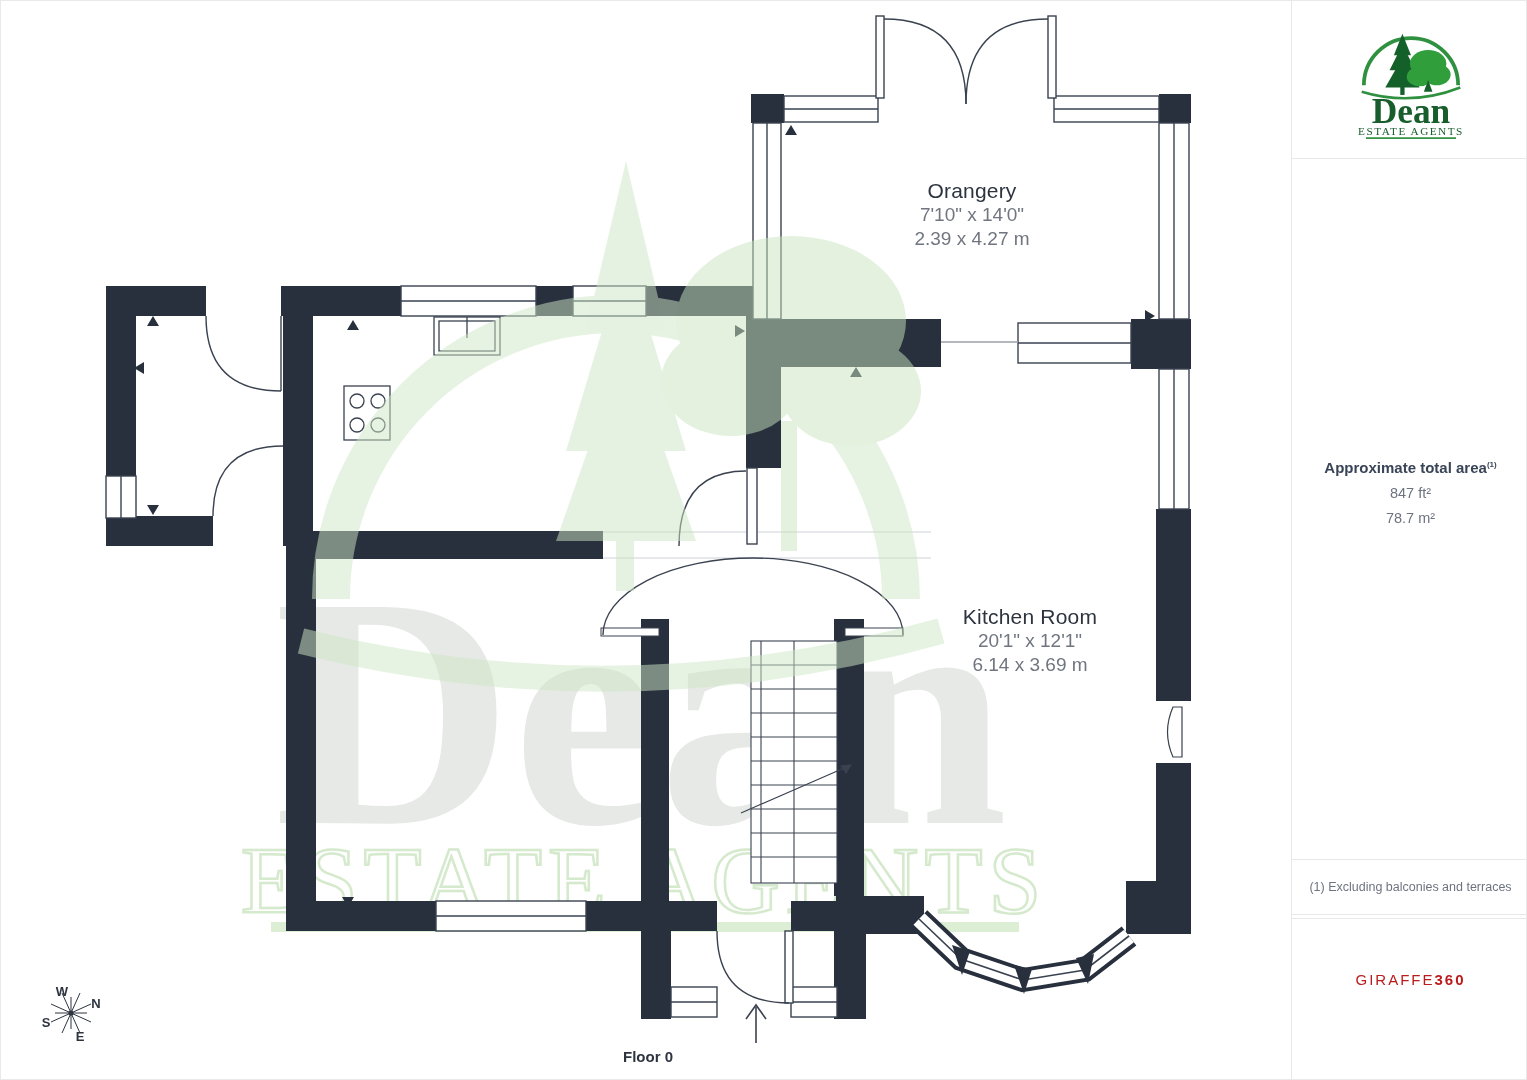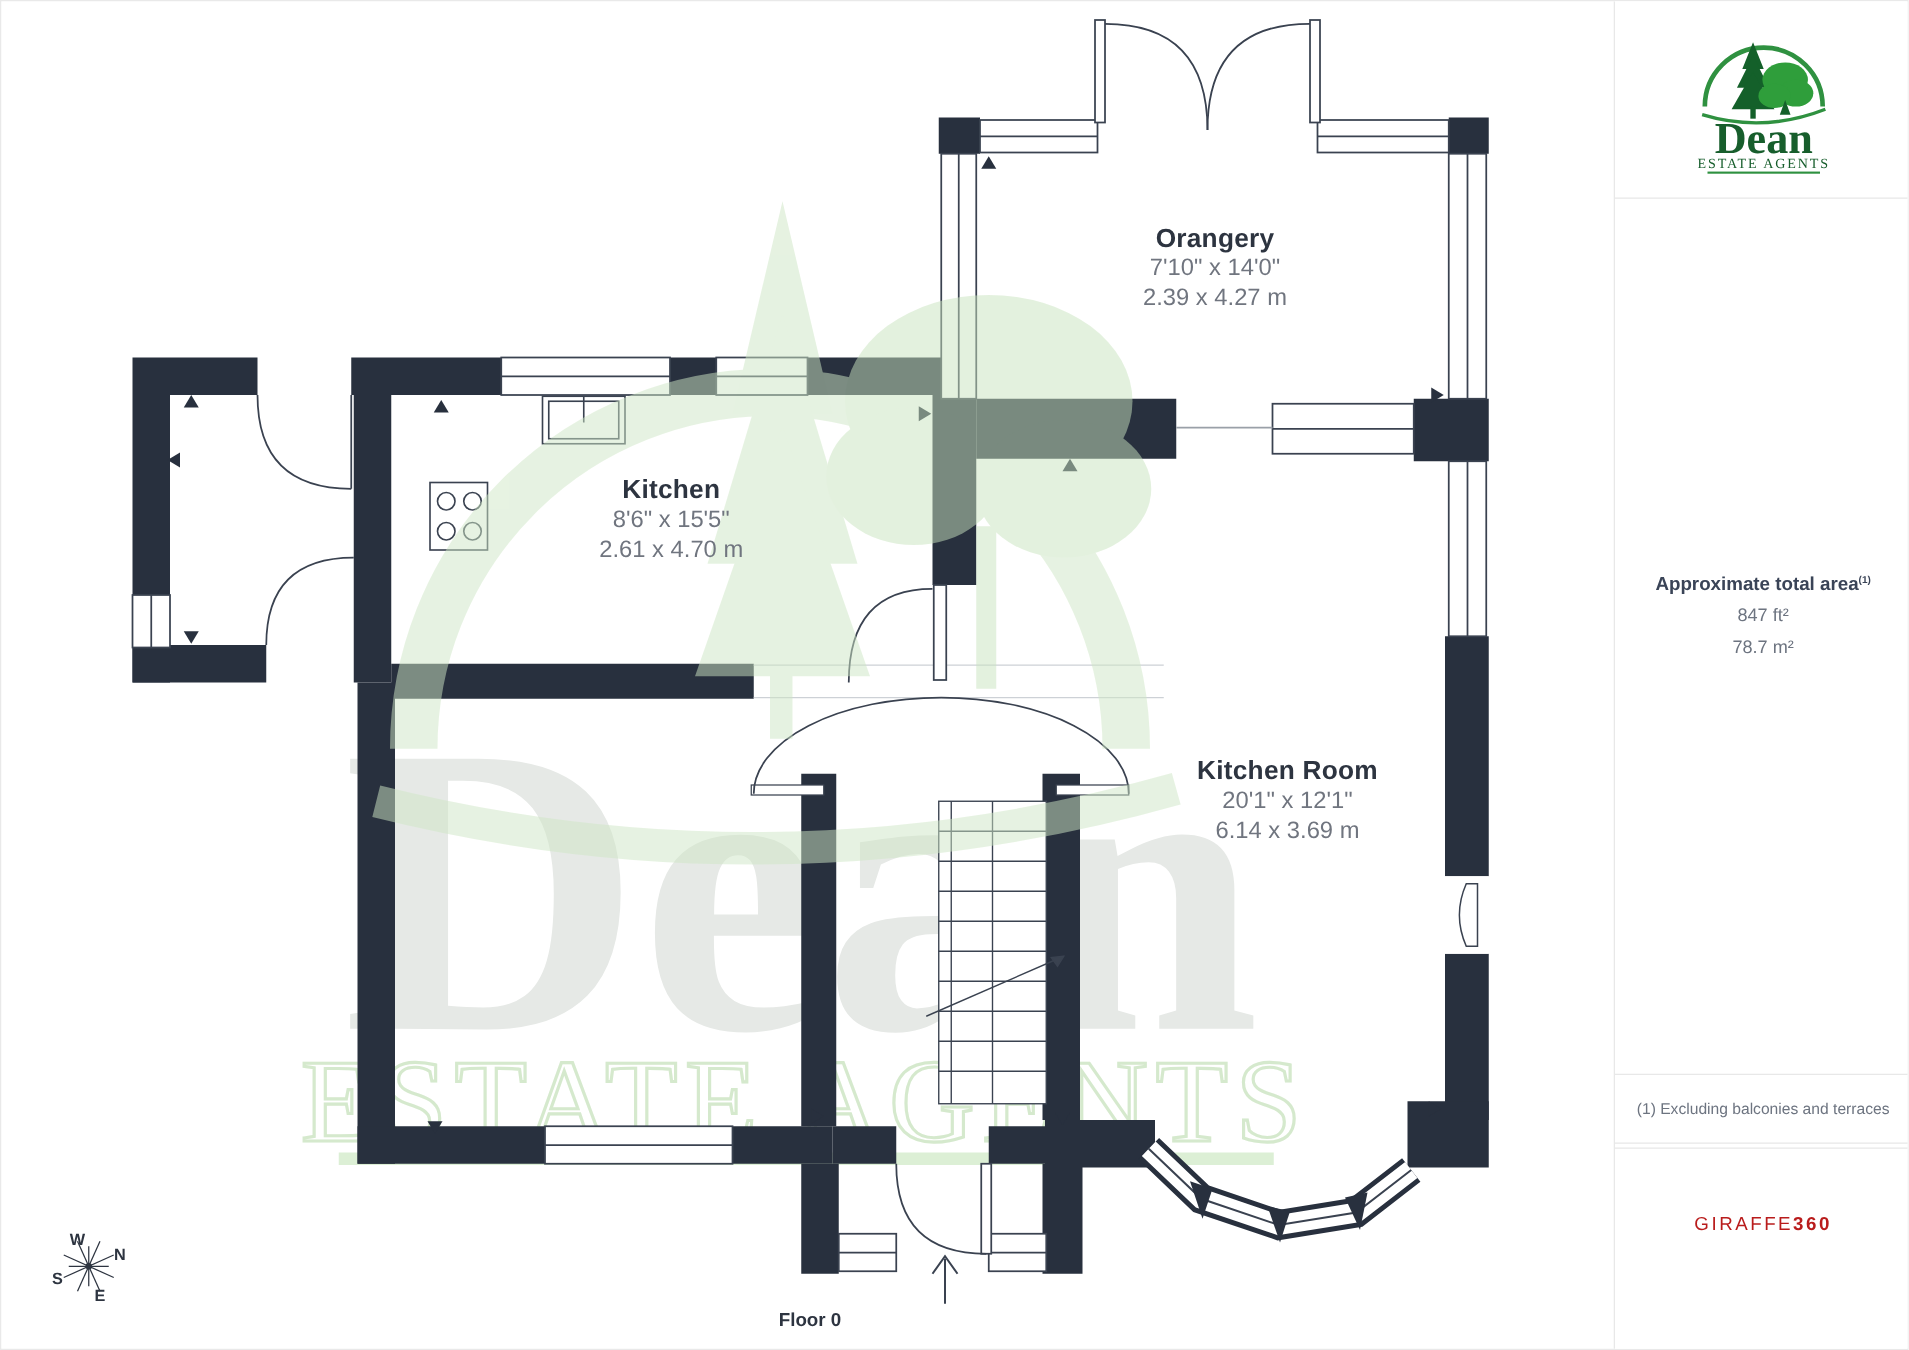--- a/index.html
+++ b/index.html
@@ -1,21 +1,21 @@
 <!DOCTYPE html>
 <html><head>
 <meta charset="utf-8">
 <style>
   html,body{margin:0;padding:0;background:#fff;}
   .page{position:relative;width:1527px;height:1080px;background:#fff;overflow:hidden;
         font-family:"Liberation Sans",sans-serif;box-sizing:border-box;border:1px solid #e9e9e9;}
   .plan-area{position:absolute;left:0;top:0;width:1290px;height:1080px;}
   .plan-svg{position:absolute;left:0;top:0;}
   .room-label{position:absolute;transform:translate(-50%,-50%);text-align:center;white-space:nowrap;z-index:5;}
-  .room-name{font-size:21px;font-weight:700;color:#2d3440;letter-spacing:.2px;}
+  .room-name{font-size:21px;font-weight:400;color:#2d3440;letter-spacing:.2px;}
   .room-dim{font-size:19px;color:#70757f;line-height:1.25;}
   .floor-label{position:absolute;transform:translate(-50%,-50%);font-size:15px;font-weight:700;color:#2d3440;z-index:5;}
   .sidebar{position:absolute;left:1290px;top:0;width:237px;height:1080px;background:#fff;border-left:1px solid #e8e8e8;}
   .logo-box{position:absolute;top:20px;left:0;width:100%;display:flex;justify-content:center;}
   .logo-sep{position:absolute;top:157px;left:0;width:100%;height:1px;background:#e8e8e8;}
   .area-block{position:absolute;top:458px;left:0;width:100%;text-align:center;}
   .area-title{font-size:15px;font-weight:700;color:#3a4457;}
   .area-title sup{font-size:8px;}
   .area-val{font-size:14.5px;color:#6d7480;margin-top:9px;}
   .footnote-box{position:absolute;top:858px;left:0;width:100%;height:54px;border-top:1px solid #e8e8e8;
@@ -235,25 +235,20 @@
         <circle cx="70" cy="1012" r="2.6" fill="#2d3440"></circle>
         <g font-size="13" font-weight="700" fill="#2d3440" text-anchor="middle">
           <text x="61" y="995">W</text>
           <text x="95" y="1007">N</text>
           <text x="45" y="1026">S</text>
           <text x="79" y="1040">E</text>
         </g>
       </g>
     </svg>
 
-    <div class="room-label" style="left:536px;top:415px">
-      <div class="room-name">Kitchen</div>
-      <div class="room-dim">8'6" x 15'5"</div>
-      <div class="room-dim">2.61 x 4.70 m</div>
-    </div>
     <div class="room-label" style="left:971px;top:214px">
       <div class="room-name">Orangery</div>
       <div class="room-dim">7'10" x 14'0"</div>
       <div class="room-dim">2.39 x 4.27 m</div>
     </div>
     <div class="room-label" style="left:1029px;top:640px">
       <div class="room-name">Kitchen Room</div>
       <div class="room-dim">20'1" x 12'1"</div>
       <div class="room-dim">6.14 x 3.69 m</div>
     </div>

